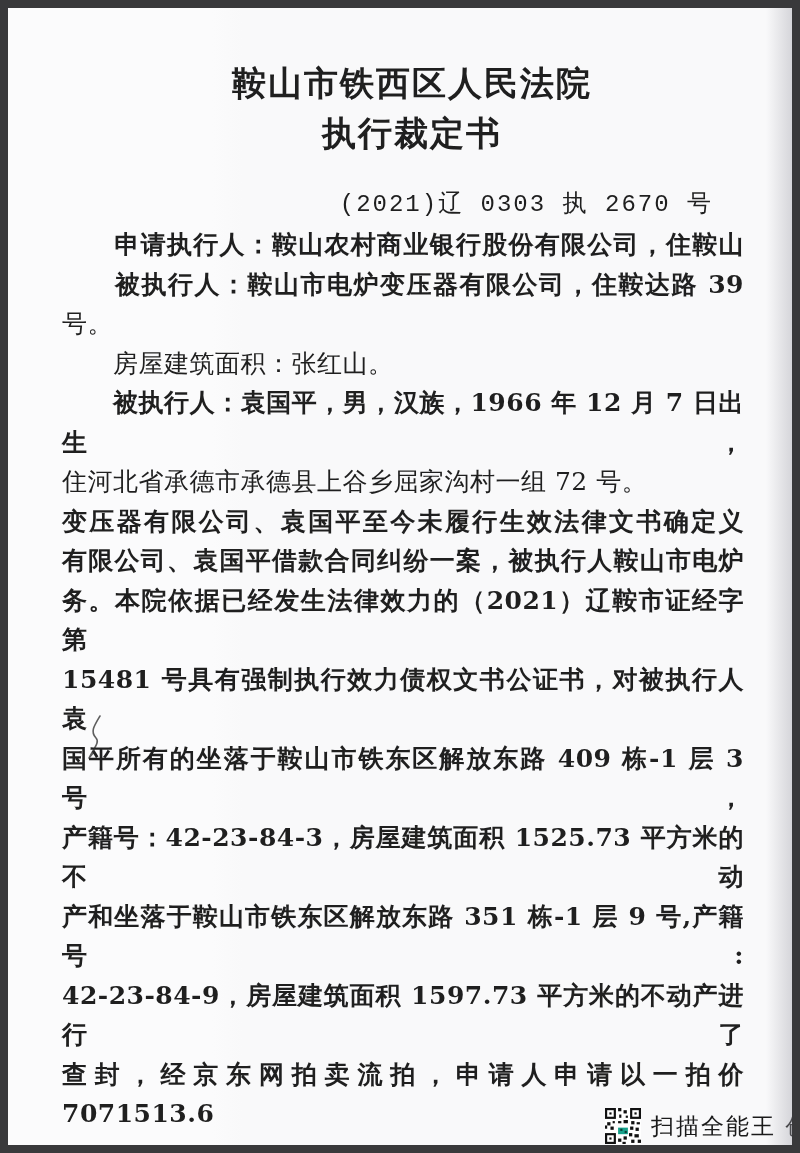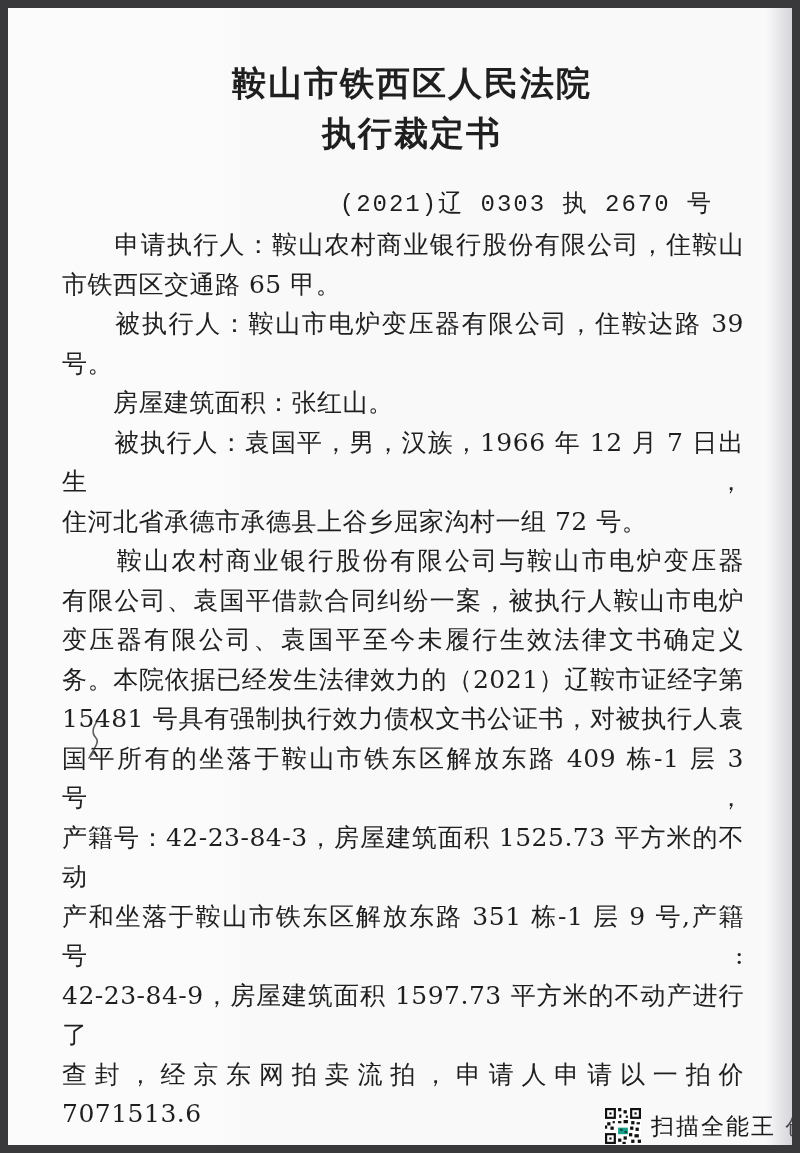--- a/index.html
+++ b/index.html
@@ -35,21 +35,21 @@
   .case-no {
     position: absolute; top: 179px; right: 79px;
     font-size: 24px; letter-spacing: 2px; font-family: Liberation Mono, monospace;
   }
   .doc-body {
     position: absolute; top: 217px; left: 54px; width: 682px;
     font-size: 25px; line-height: 39.5px;
     letter-spacing: 0.5px;
   }
   .line { white-space: pre-wrap; }
-  .line.full { text-align: justify; text-align-last: justify; }
+  .line.full { text-align: justify; text-align-last: justify; font-weight: bold; }
   .ink-mark {
     position: absolute; left: 76px; top: 706px;
     opacity: 0.75; pointer-events: none;
   }
   .footer {
     position: absolute; left: 597px; top: 1100px;
     display: flex; align-items: center; gap: 10px;
   }
   .qr { display: block; }
   .wm {
@@ -65,29 +65,27 @@
 
     <div class="title-block">
       <div>鞍山市铁西区人民法院</div>
       <div>执行裁定书</div>
     </div>
 
     <div class="case-no">(2021)辽 0303 执 2670 号</div>
 
     <div class="doc-body">
         <div class="line full">　　申请执行人：鞍山农村商业银行股份有限公司，住鞍山</div>
-        <div class="line">市铁西区交通路 65 甲。</div>
         <div class="line full">　　被执行人：鞍山市电炉变压器有限公司，住鞍达路 39</div>
         <div class="line">号。</div>
         <div class="line">　　房屋建筑面积：张红山。</div>
         <div class="line full">　　被执行人：袁国平，男，汉族，1966 年 12 月 7 日出生，</div>
         <div class="line">住河北省承德市承德县上谷乡屈家沟村一组 72 号。</div>
-        <div class="line full">　　鞍山农村商业银行股份有限公司与鞍山市电炉变压器</div>
+        <div class="line full">变压器有限公司、袁国平至今未履行生效法律文书确定义</div>
         <div class="line full">有限公司、袁国平借款合同纠纷一案，被执行人鞍山市电炉</div>
-        <div class="line full">变压器有限公司、袁国平至今未履行生效法律文书确定义</div>
         <div class="line full">务。本院依据已经发生法律效力的（2021）辽鞍市证经字第</div>
         <div class="line full">15481 号具有强制执行效力债权文书公证书，对被执行人袁</div>
         <div class="line full">国平所有的坐落于鞍山市铁东区解放东路 409 栋-1 层 3 号，</div>
         <div class="line full">产籍号：42-23-84-3，房屋建筑面积 1525.73 平方米的不动</div>
         <div class="line full">产和坐落于鞍山市铁东区解放东路 351 栋-1 层 9 号,产籍号:</div>
         <div class="line full">42-23-84-9，房屋建筑面积 1597.73 平方米的不动产进行了</div>
         <div class="line full">查封，经京东网拍卖流拍，申请人申请以一拍价 7071513.6</div>
       </div>
 
     <svg class="ink-mark" width="26" height="48" viewBox="0 0 26 48">

